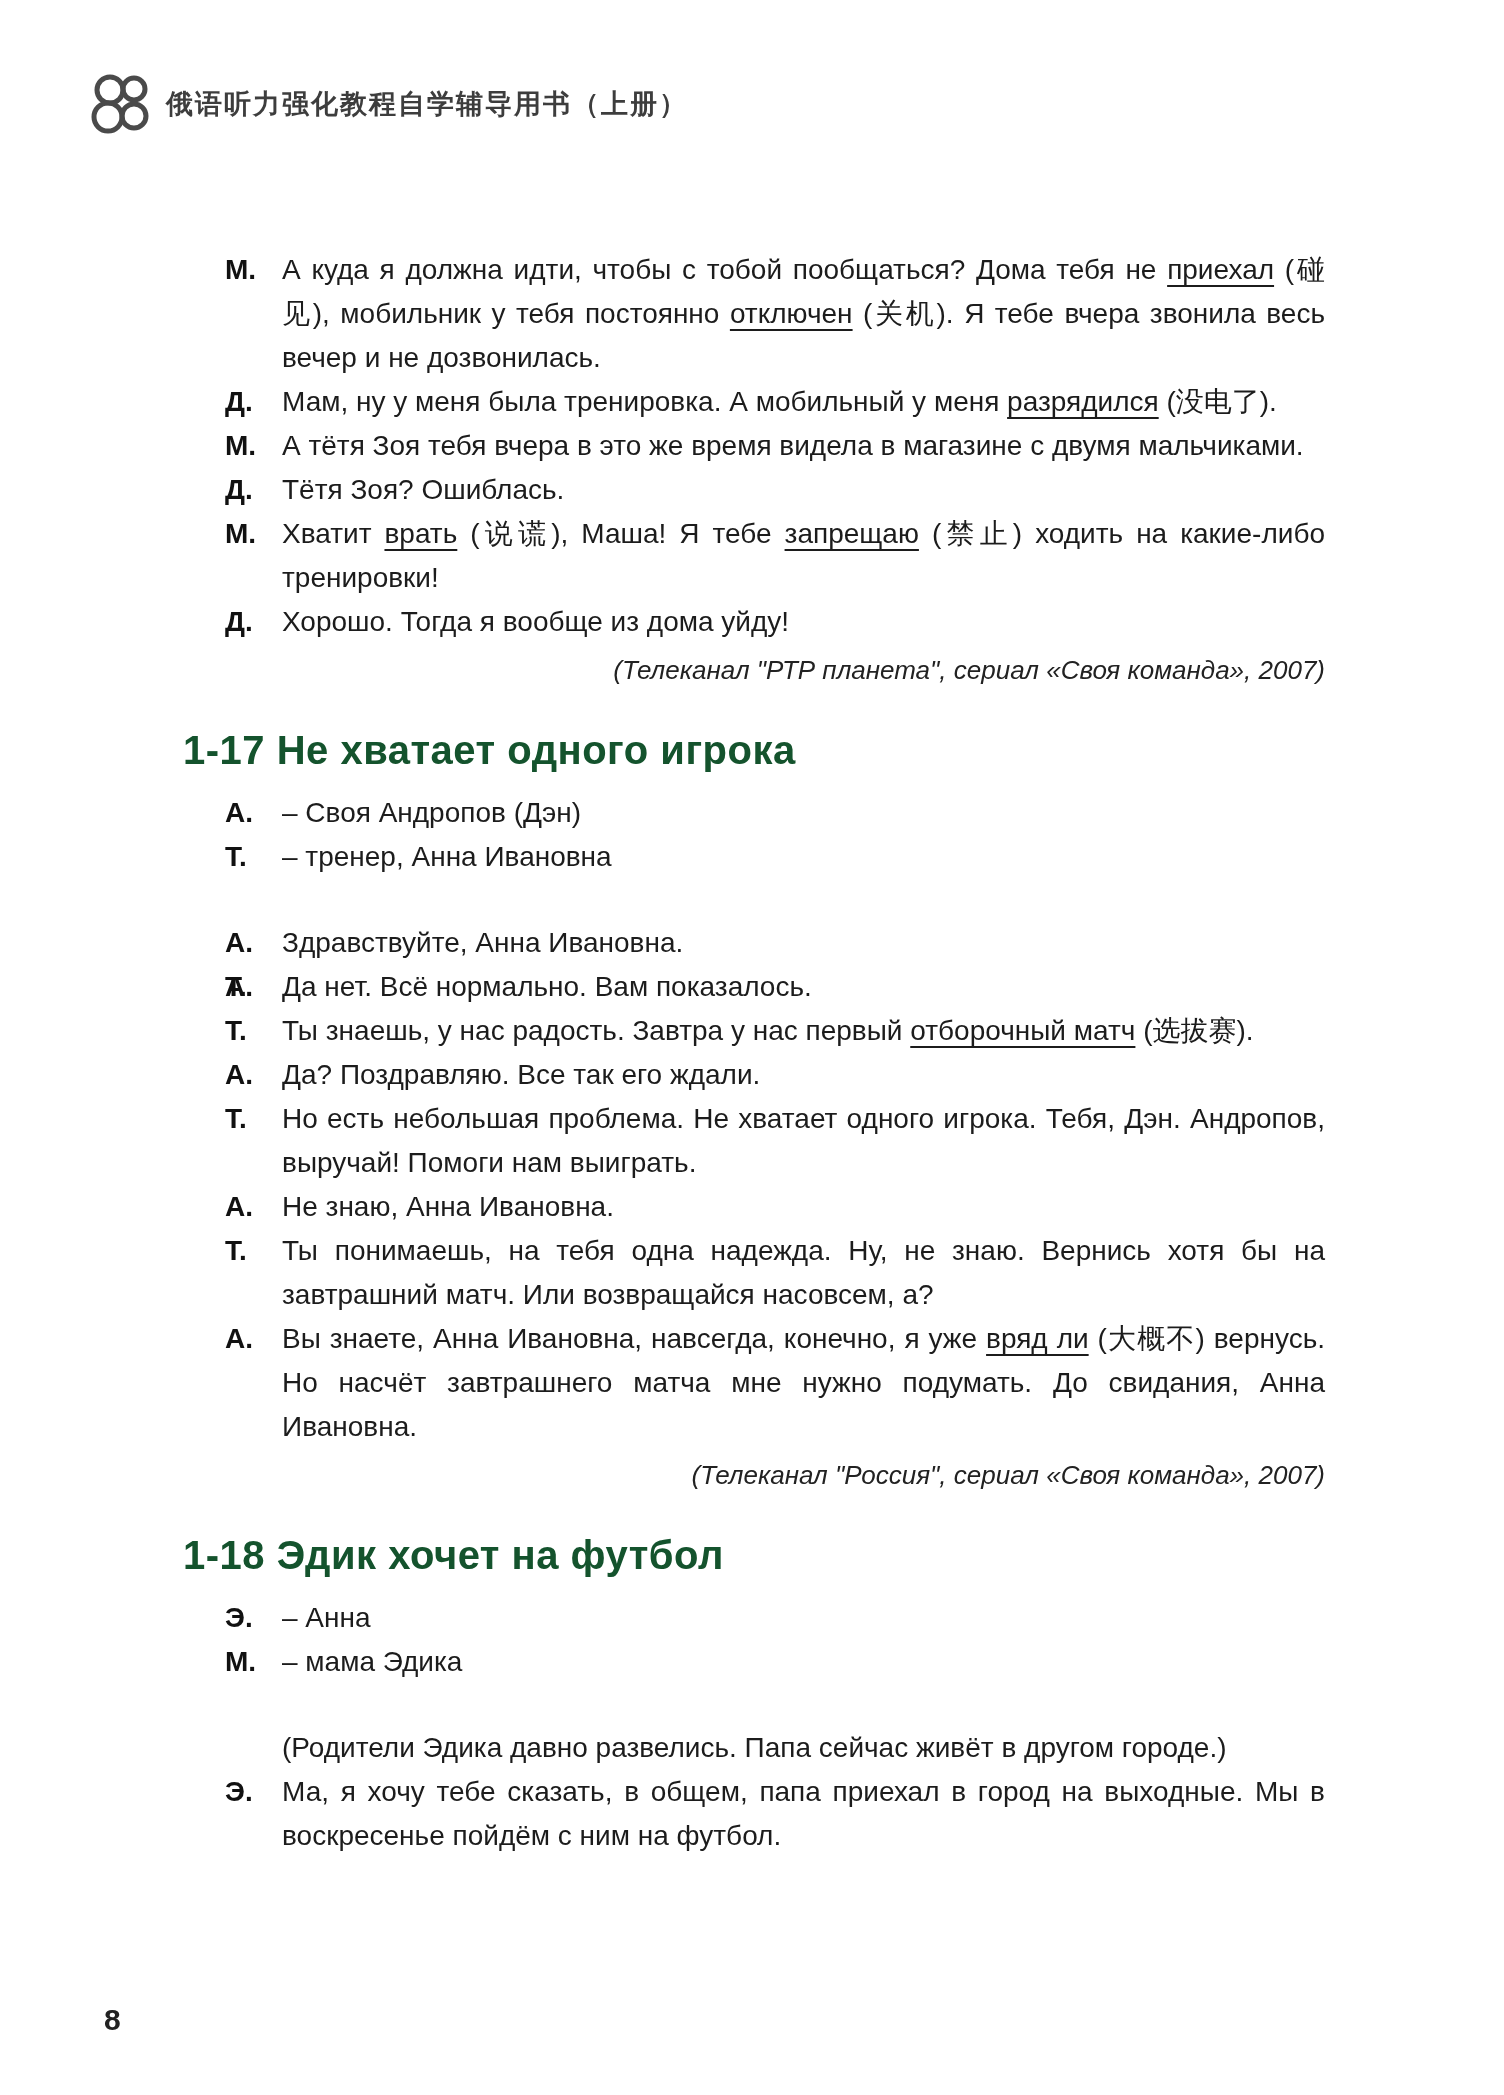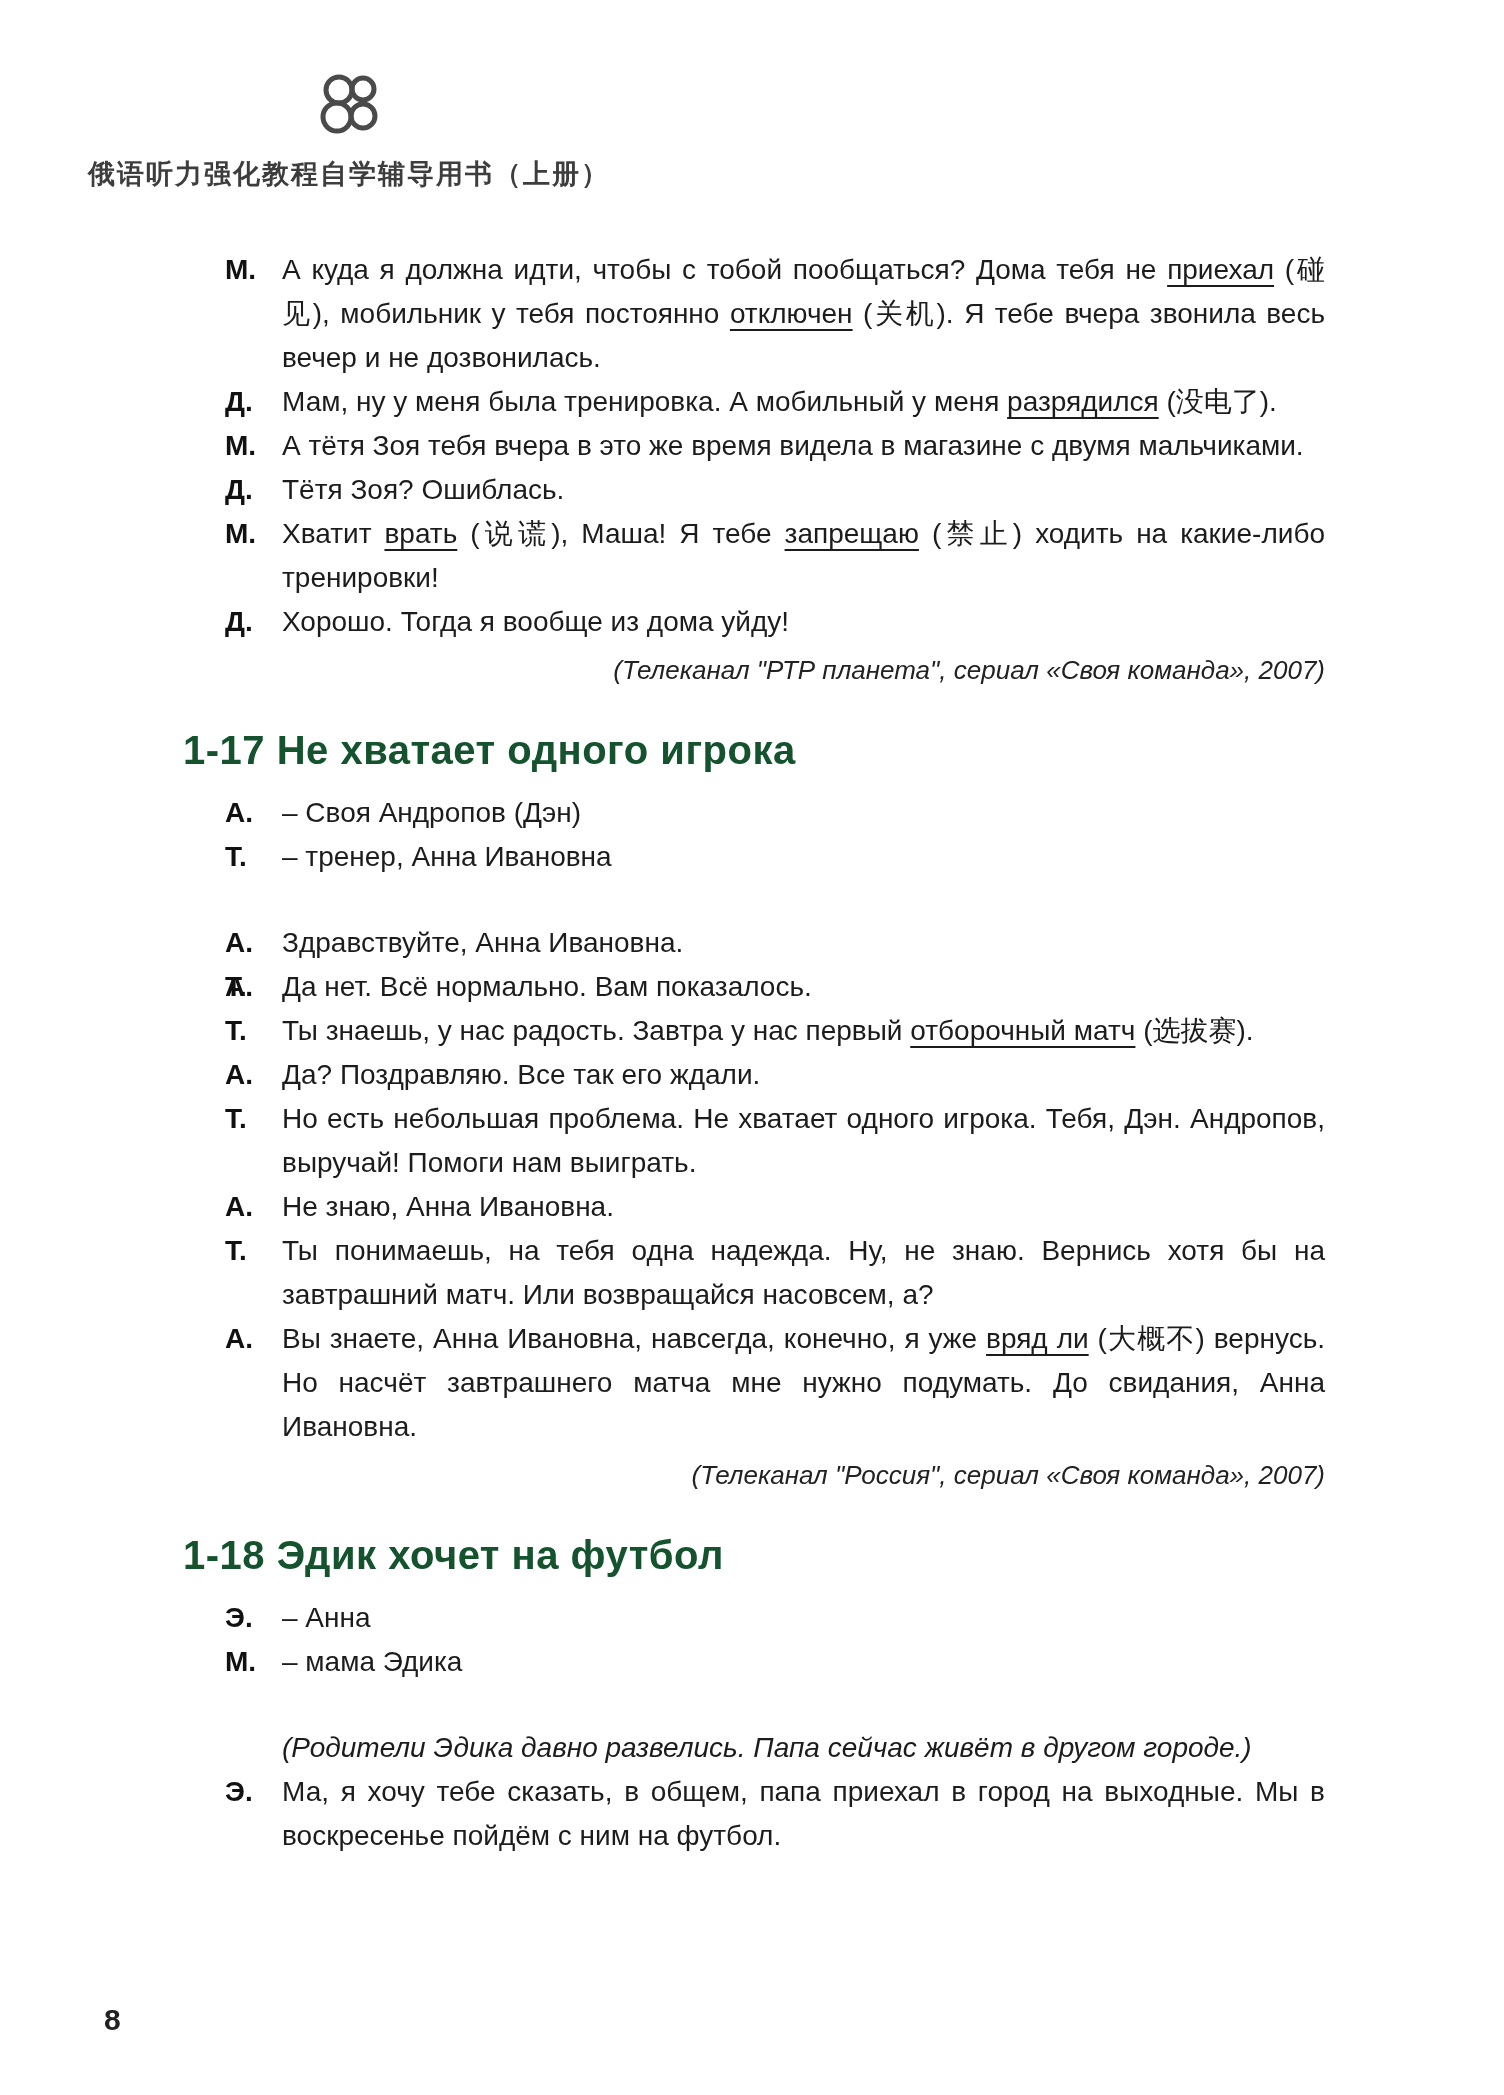--- a/index.html
+++ b/index.html
@@ -13,22 +13,21 @@
     overflow: hidden;
   }
 
   
   .page-header {
     position: absolute;
     top: 72px;
     left: 88px;
     display: flex;
     align-items: center;
-    gap: 20px;
-    flex-direction: column;
+    gap: 14px;
   }
   .logo { width: 64px; height: 64px; }
   .header-title {
     font-weight: 700;
     font-size: 27px;
     color: #3d3d3d;
     letter-spacing: 2px;
   }
 
   
@@ -74,21 +73,20 @@
     font-weight: 700;
     color: #14532d;
     margin: 36px 0 18px -42px;
     letter-spacing: 0.5px;
   }
 
   .cast { margin-bottom: 42px; }
   .cast .line { text-align: left; }
 
   .intro {
-    font-style: italic;
     padding-left: 57px;
     font-size: 28px;
     line-height: 44px;
     color: #1c1c1c;
   }
 
   .page-number {
     position: absolute;
     left: 104px;
     bottom: 58px;

